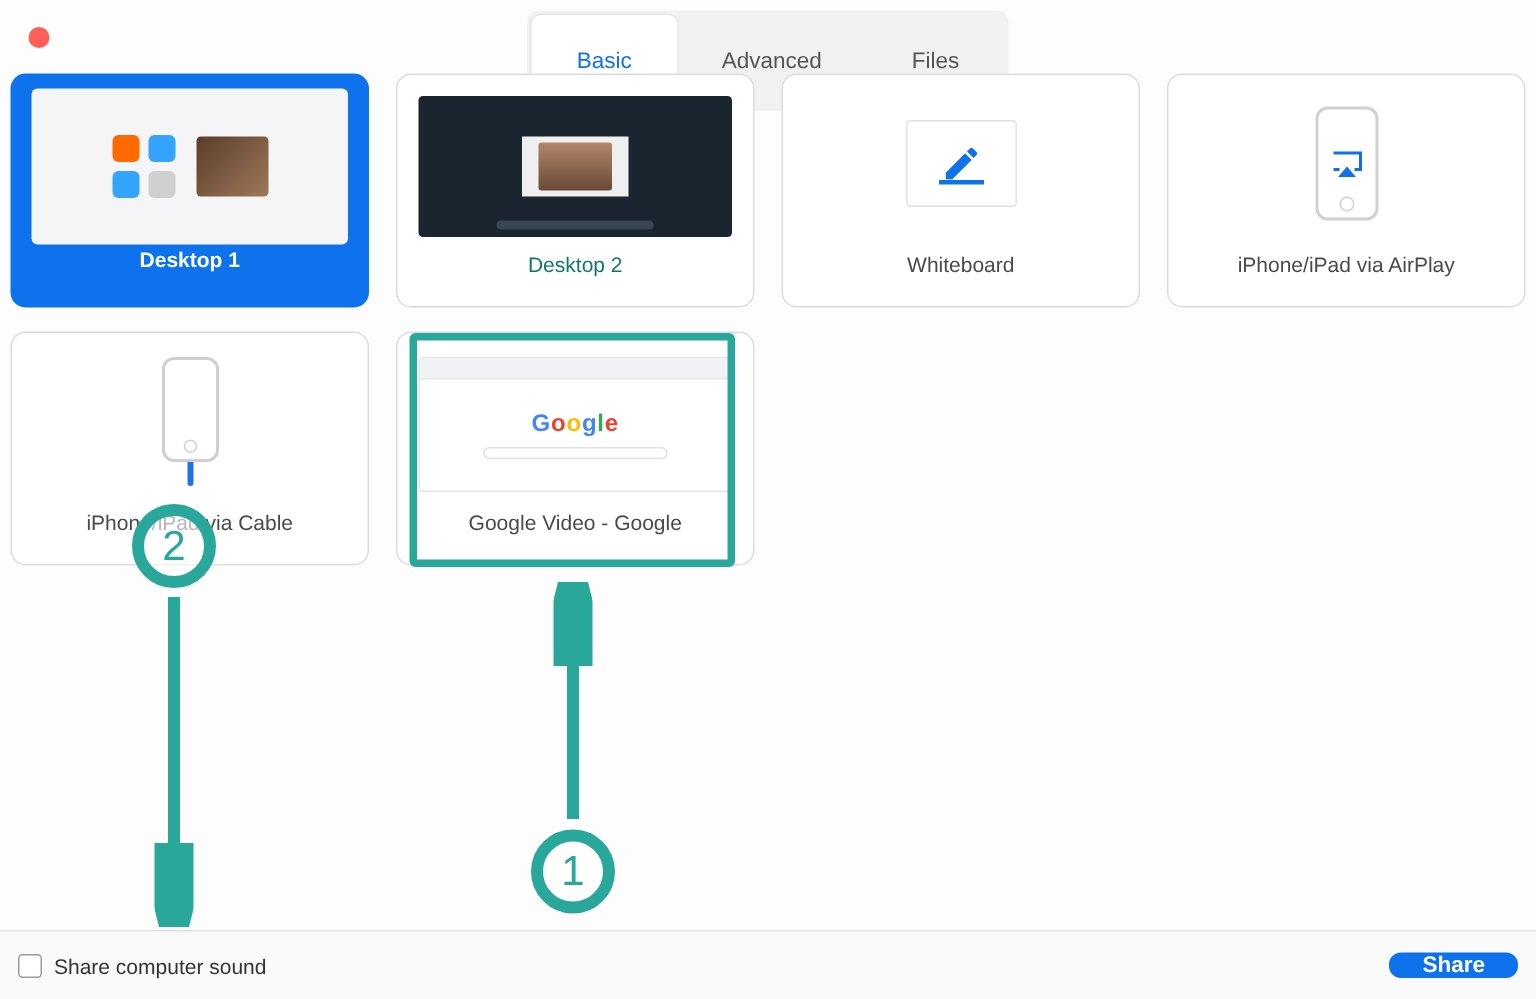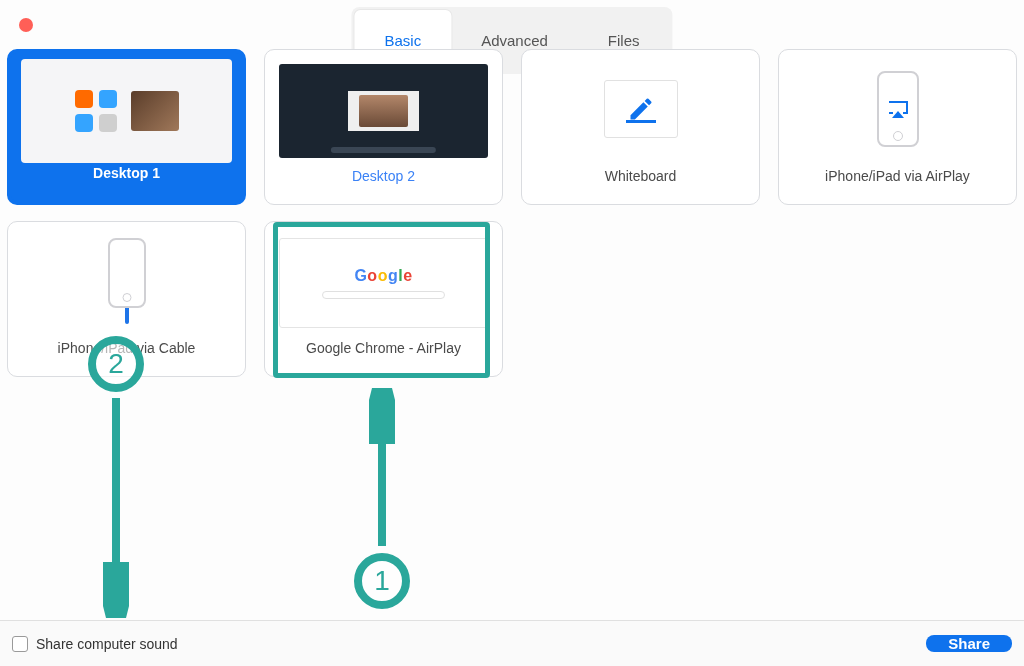--- a/index.html
+++ b/index.html
@@ -22,36 +22,36 @@
   .d1win{width:100%;height:100%;background:#f5f5f7;border-radius:4px;display:flex;align-items:center;justify-content:center;gap:14px;}
   .d1icons{display:grid;grid-template-columns:repeat(2,18px);gap:6px;}
   .d1icons span{width:18px;height:18px;border-radius:4px;}
   .ic-a{background:#ff6a00;} .ic-b{background:#34a4ff;} .ic-c{background:#34a4ff;} .ic-d{background:#cfcfcf;}
   .d1photo{width:48px;height:40px;background:linear-gradient(135deg,#5a3d2a,#a0785a);border-radius:3px;}
   
   .d2area{width:88%;height:80%;background:#1b2530;border-radius:3px;position:relative;display:flex;align-items:center;justify-content:center;margin-top:4px;}
   .d2win{width:34%;height:42%;background:#efefef;display:flex;align-items:center;justify-content:center;}
   .d2face{width:70%;height:80%;background:linear-gradient(#b3876a,#6a4a37);border-radius:2px;}
   .d2dock{position:absolute;bottom:5px;left:50%;transform:translateX(-50%);width:50%;height:6px;background:#3a4654;border-radius:3px;}
-  .tile.d2 .label{color:#3b82f6;}
+  .tile.d2 .label{color:#0f766e;}
   
   .wb{width:74px;height:58px;border:1px solid #e1e1e1;border-radius:3px;display:flex;align-items:center;justify-content:center;position:relative;}
   .wb svg{width:28px;height:28px;}
   .wb .under{position:absolute;bottom:14px;width:30px;height:3px;background:#0e72ed;}
   
   .ap-phone{width:42px;height:76px;border:2px solid #d0d0d4;border-radius:8px;display:flex;flex-direction:column;align-items:center;justify-content:center;position:relative;}
   .ap-phone svg{width:24px;height:24px;}
   .ap-phone .homebtn{position:absolute;bottom:4px;width:10px;height:10px;border:1.5px solid #d0d0d4;border-radius:50%;}
   
   .cb-phone{width:38px;height:70px;border:2px solid #d0d0d4;border-radius:8px;position:relative;}
   .cb-phone .homebtn{position:absolute;bottom:4px;left:50%;transform:translateX(-50%);width:9px;height:9px;border:1.5px solid #d0d0d4;border-radius:50%;}
   .cb-wire{width:4px;height:18px;background:#1e74e8;border-radius:2px;margin-top:-2px;}
   .cb-wrap{display:flex;flex-direction:column;align-items:center;}
   
-  .chrome-prev{width:88%;height:76%;background:#fff;border:1px solid #e4e4e4;border-radius:3px;display:flex;flex-direction:row;margin-top:4px;}
+  .chrome-prev{width:88%;height:76%;background:#fff;border:1px solid #e4e4e4;border-radius:3px;display:flex;flex-direction:column;margin-top:4px;}
   .chrome-bar{height:14px;background:#f1f2f3;border-bottom:1px solid #e8e8e8;}
   .chrome-body{flex:1;display:flex;flex-direction:column;align-items:center;justify-content:center;gap:6px;}
   .glogo{font-size:16px;font-weight:600;letter-spacing:0.5px;}
   .glogo span:nth-child(1){color:#4285F4;} .glogo span:nth-child(2){color:#EA4335;} .glogo span:nth-child(3){color:#FBBC05;}
   .glogo span:nth-child(4){color:#4285F4;} .glogo span:nth-child(5){color:#34A853;} .glogo span:nth-child(6){color:#EA4335;}
   .gsearch{width:60%;height:8px;border:1px solid #e0e0e0;border-radius:6px;}
   
   .anno{position:absolute;pointer-events:none;}
   .circle{width:56px;height:56px;border:8px solid #2aa79b;border-radius:50%;display:flex;align-items:center;justify-content:center;font-size:28px;font-weight:500;color:#2aa79b;background:rgba(255,255,255,0.6);}
   .box-hl{position:absolute;border:5px solid #2aa79b;border-radius:4px;pointer-events:none;}
@@ -141,21 +141,21 @@
   <div class="tile">
     <div class="preview">
       <div class="chrome-prev">
         <div class="chrome-bar"></div>
         <div class="chrome-body">
           <div class="glogo"><span>G</span><span>o</span><span>o</span><span>g</span><span>l</span><span>e</span></div>
           <div class="gsearch"></div>
         </div>
       </div>
     </div>
-    <div class="label">Google Chrome - AirPlay</div>
+    <div class="label">Google Video - Google</div>
   </div>
 
 </div>
 
 <div class="box-hl" style="left:273px;top:222px;width:217px;height:156px;"></div>
 
 <div class="box-hl" style="left:4px;top:624px;width:200px;height:38px;"></div>
 
 <div class="anno" style="left:354px;top:553px;">
   <div class="circle">1</div>

